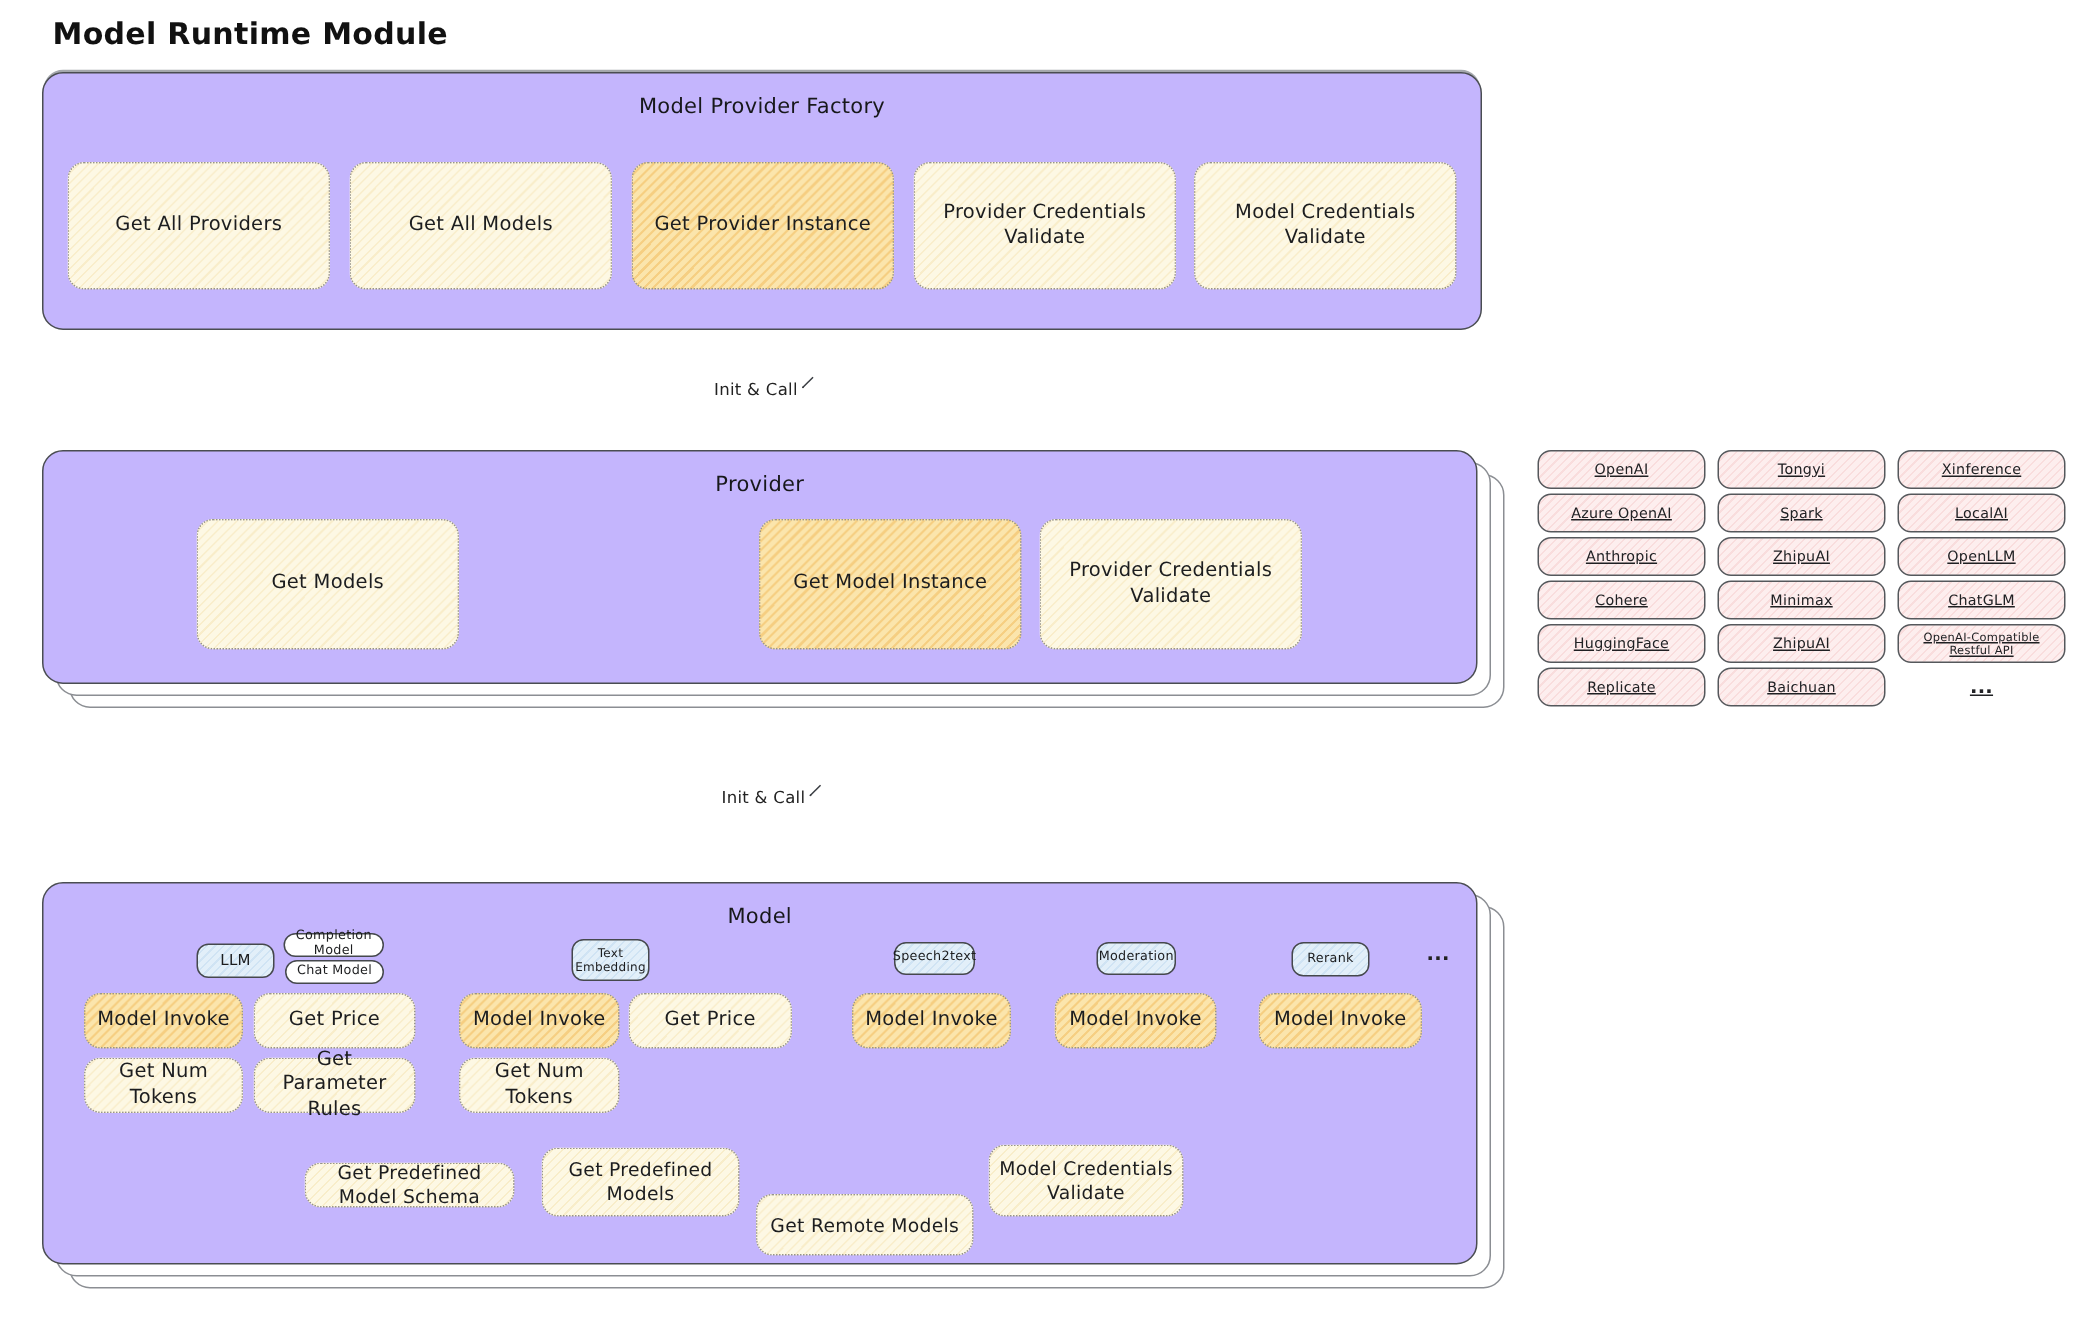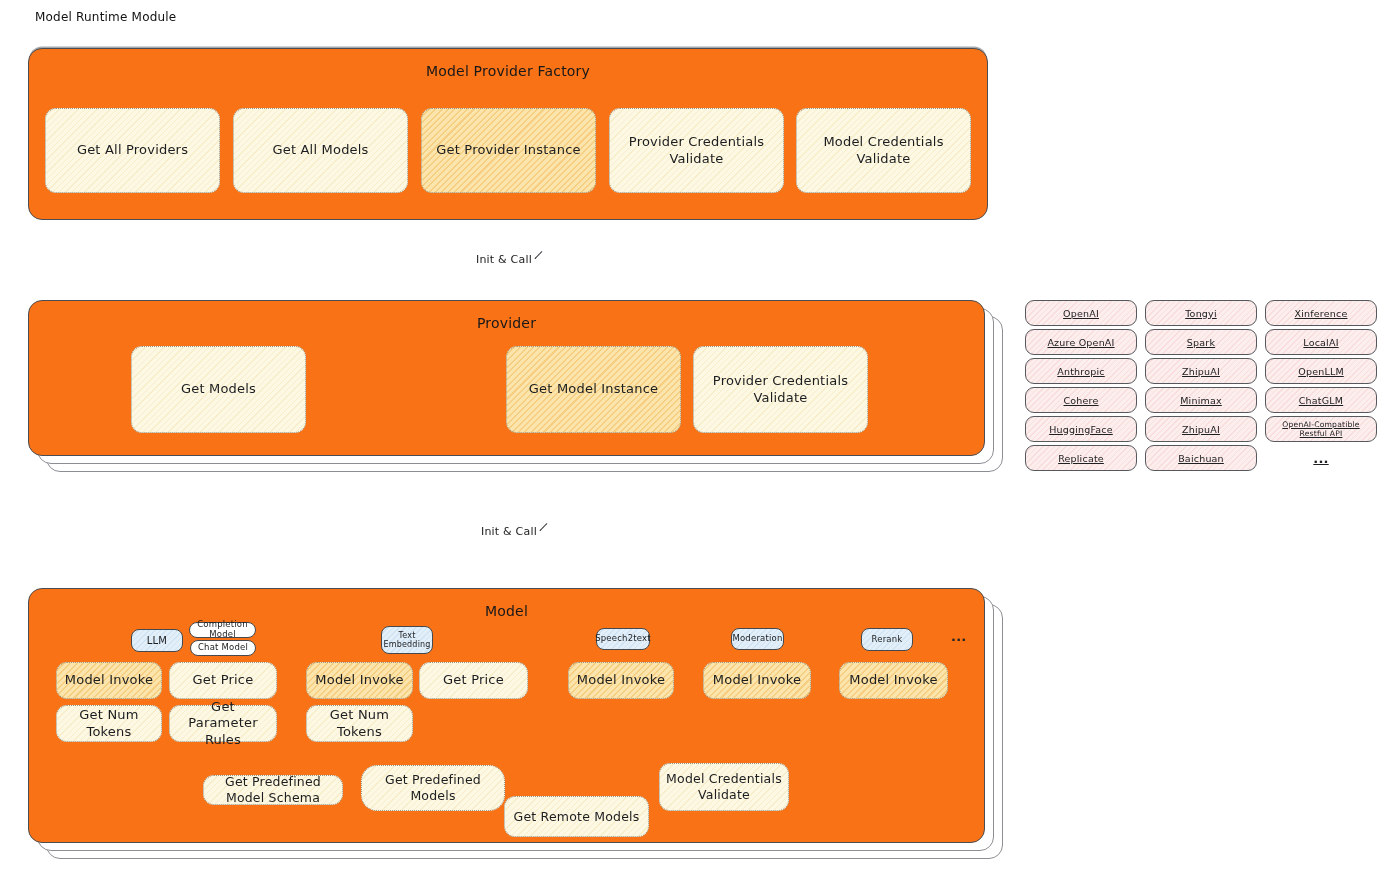--- a/index.html
+++ b/index.html
@@ -1,22 +1,22 @@
 <!DOCTYPE html>
 <html><head>
 <meta charset="utf-8">
 <style>
   html,body { margin:0; padding:0; background:#ffffff; }
   body { font-family:"DejaVu Sans", sans-serif; color:#1f2023; }
   .canvas { position:relative; width:1393px; height:880px; background:#fff; overflow:hidden; letter-spacing:.2px; }
 
-  .page-title { position:absolute; left:35px; top:10px; font-size:12px; font-weight:400; color:#111;text-align:right; }
+  .page-title { position:absolute; left:35px; top:10px; font-size:20px; font-weight:700; color:#111;text-align:right; }
 
   
-  .bigcard { position:absolute; inset:0; background:#f97316; border:1.6px solid #4a4d52; border-radius:14px; }
+  .bigcard { position:absolute; inset:0; background:#c4b5fd; border:1.6px solid #4a4d52; border-radius:14px; }
   .singlecard { box-shadow:0 -2.5px 0 -1px #a5a8ad; }
   .stackwrap { position:absolute; }
   .stack-layer { position:absolute; inset:0; border:1.4px solid #8b8e93; border-radius:14px; background:#fff; }
   .stack-layer.l1 { transform:translate(9px,8px); }
   .stack-layer.l2 { transform:translate(18px,16px); }
 
   .card-title { position:absolute; top:14px; left:0; right:0; text-align:center; font-size:14px; color:#17181a; }
 
   
   .fnbtn { position:absolute; display:flex; align-items:center; justify-content:center; text-align:center;
@@ -135,19 +135,19 @@
       <div class="fnbtn" style="left:390px; top:73px; width:109px; height:37px;">Get Price</div>
       <div class="fnbtn hl" style="left:539px; top:73px; width:106px; height:37px;">Model Invoke</div>
       <div class="fnbtn hl" style="left:674px; top:73px; width:108px; height:37px;">Model Invoke</div>
       <div class="fnbtn hl" style="left:810px; top:73px; width:109px; height:37px;">Model Invoke</div>
 
       <div class="fnbtn" style="left:27px; top:116px; width:106px; height:37px;">Get Num Tokens</div>
       <div class="fnbtn" style="left:140px; top:116px; width:108px; height:37px;">Get Parameter Rules</div>
       <div class="fnbtn" style="left:277px; top:116px; width:107px; height:37px;">Get Num Tokens</div>
 
       <div class="fnbtn" style="left:174px; top:176px; width:140px; height:30px; font-size:12.5px;margin-top:10px;">Get Predefined Model Schema</div>
-      <div class="fnbtn" style="left:332px; top:176px; width:144px; height:46px; font-size:12.5px;border-radius:16px;">Get Predefined Models</div>
+      <div class="fnbtn" style="left:332px; top:176px; width:132px; height:46px; font-size:12.5px;">Get Predefined Models</div>
       <div class="fnbtn" style="left:475px; top:179px; width:145px; height:41px; font-size:12.5px;margin-top:28px;">Get Remote Models</div>
       <div class="fnbtn" style="left:630px; top:174px; width:130px; height:48px; font-size:12.5px;">Model Credentials Validate</div>
     </div>
   </div>
 
 </div>
 
 </body></html>

